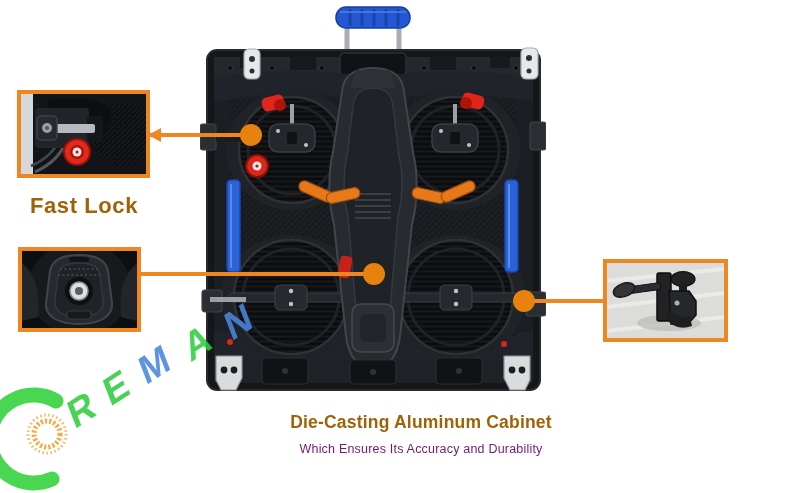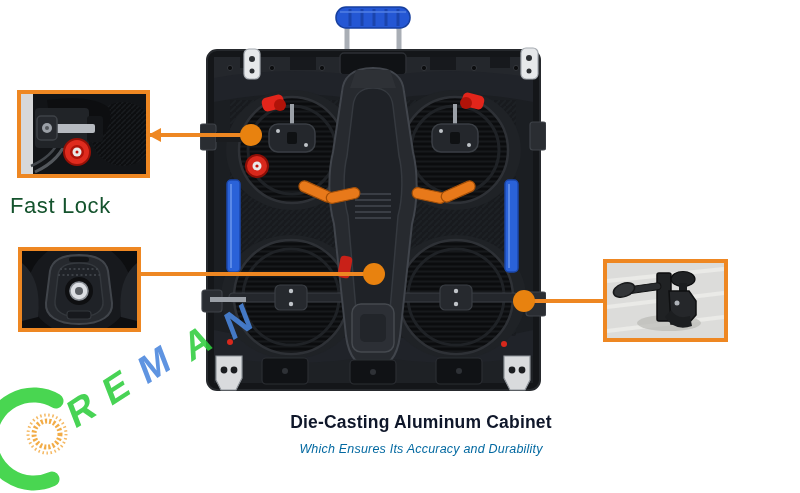--- a/index.html
+++ b/index.html
@@ -1,33 +1,33 @@
 <!DOCTYPE html>
 <html><head>
 <meta charset="utf-8">
 <style>
   html,body{margin:0;padding:0;}
   body{font-family:"Liberation Sans",sans-serif;background:#ffffff;}
   .stage{position:relative;width:800px;height:493px;background:#ffffff;overflow:hidden;}
   .inset{position:absolute;border:4px solid #ee8722;background:#121417;box-sizing:border-box;}
   .inset svg{display:block;}
-  .callout-label{position:absolute;color:#14532d;font-weight:normal;letter-spacing:0.6px;}
+  .callout-label{position:absolute;color:#a16207;font-weight:bold;letter-spacing:0.6px;text-align:center;}
   .fl-label{left:10px;top:193px;width:148px;font-size:22px;}
   .dt-label{left:6px;top:348px;width:148px;font-size:22px;}
   .cl-label{left:548px;top:353px;width:235px;font-size:21px;}
   .conn-line{position:absolute;height:4px;background:#ee8722;}
   .conn-dot{position:absolute;width:22px;height:22px;border-radius:50%;
     background:radial-gradient(circle at 40% 38%,#f59а2c 0%,#e8820f 55%,#cf6e06 100%);
     background-color:#e8820f;}
   .conn-arrow{position:absolute;width:0;height:0;border-top:7px solid transparent;
     border-bottom:7px solid transparent;border-right:13px solid #ee8722;}
   .caption-title{position:absolute;left:171px;top:412px;width:500px;text-align:center;
-    font-size:17.5px;font-weight:bold;color:#0f172a;letter-spacing:0.2px;}
+    font-size:17.5px;font-weight:bold;color:#a16207;letter-spacing:0.2px;}
   .caption-sub{position:absolute;left:171px;top:442px;width:500px;text-align:center;
-    font-size:12.5px;color:#0369a1;letter-spacing:0.2px;font-style:italic;}
+    font-size:12.5px;color:#701a75;letter-spacing:0.2px;}
   .abs{position:absolute;}
 </style>
 </head>
 <body>
 
 <div class="stage">
 
   <svg class="abs" style="left:200px;top:4px;" width="346" height="390" viewBox="0 0 346 390">
     <defs>
       <pattern id="fanlines" width="6" height="5" patternUnits="userSpaceOnUse">

